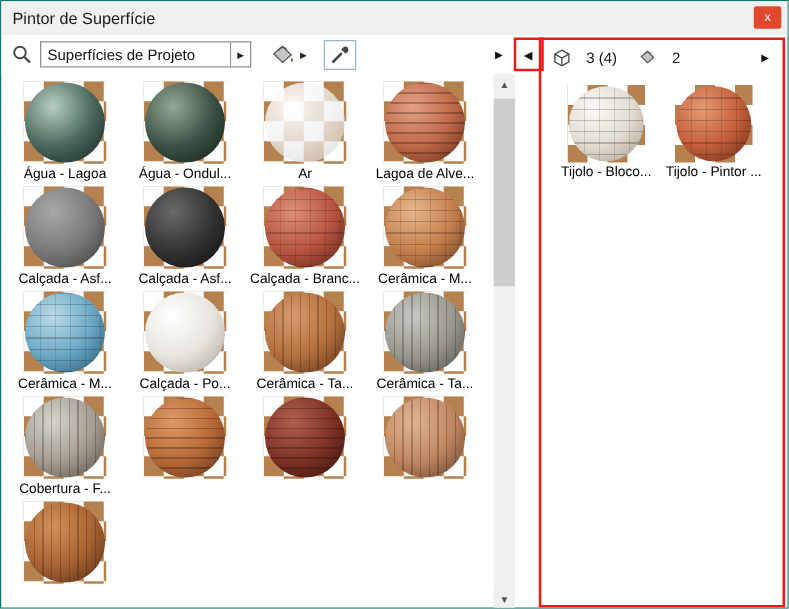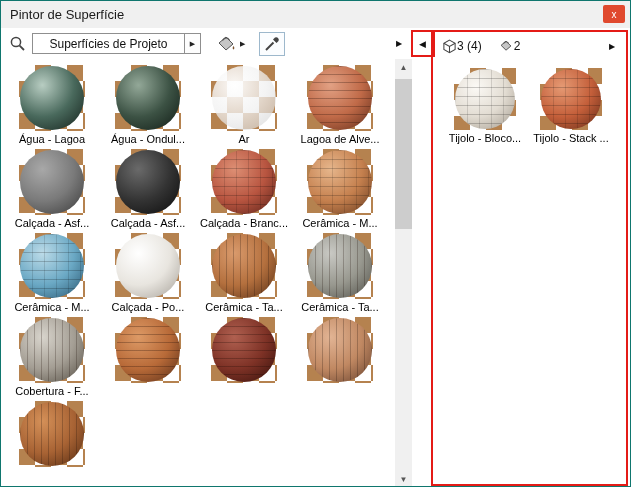--- a/index.html
+++ b/index.html
@@ -14,21 +14,21 @@
   .close-btn { position:absolute; right:5px; top:4px; width:22px; height:18px; background:#e0492e;
                border-radius:2px; color:#fff; font-size:10px; display:flex; align-items:center;
                justify-content:center; cursor:default; }
 
   
   .toolbar { position:absolute; left:0; top:27px; width:412px; height:31px; background:#fff;
              display:flex; align-items:center; }
   .icon-btn { display:flex; align-items:center; justify-content:center; }
   .search-icon { margin-left:8px; width:17px; height:17px; }
   .search-input { margin-left:6px; width:153px; height:21px; border:1px solid #8f8f8f;
-                  font-size:12px; padding:0 5px; color:#111; background:#fff; outline:none;text-align:center; }
+                  font-size:12px; padding:0 5px; color:#111; background:#fff; outline:none; }
   .flyout-btn { width:16px; height:21px; border:1px solid #8f8f8f; border-left:none; background:#fdfdfd;
                 font-size:7px; color:#222; display:flex; align-items:center; justify-content:center; }
   .bucket-btn { margin-left:12px; width:26px; height:24px; }
   .tiny-arrow { font-size:7px; color:#222; margin-left:1px; }
   .dropper-btn { margin-left:14px; width:26px; height:24px; border:1px solid #9db8cc; background:#fbfdff; }
   .panel-arrow-btn { position:absolute; right:6px; top:5px; width:16px; height:21px;
                      font-size:8px; color:#111; display:flex; align-items:center; justify-content:center; }
 
   
   .grid { position:absolute; left:3px; top:58px; width:389px; height:429px; overflow:hidden;
@@ -58,21 +58,21 @@
   .sb-down { bottom:0; }
   .sb-thumb { position:absolute; left:0; top:20px; width:17px; height:150px; background:#cdcdcd; }
 
   
   .collapse-btn { position:absolute; left:413px; top:32px; width:17px; height:21px; background:#fff;
                   font-size:9px; color:#111; display:flex; align-items:center; justify-content:center; }
 
   
   .right-panel { position:absolute; left:433px; top:31px; width:192px; height:452px; background:#fff; }
   .right-header { position:relative; height:28px; display:flex; align-items:center; padding-left:8px; }
-  .count-group { display:flex; align-items:center; gap:0; font-size:12px; color:#111; }
+  .count-group { display:flex; align-items:center; gap:12px; font-size:12px; color:#111; }
   .count-group + .count-group { margin-left:16px; }
   .right-flyout-btn { margin-left:auto; margin-right:6px; width:16px; height:20px; font-size:8px;
                       color:#111; display:flex; align-items:center; justify-content:center; }
   .right-grid { display:grid; grid-template-columns:repeat(2,86px); grid-auto-rows:84px;
                 padding:8px 0 0 8px; }
   .right-grid .cell { width:86px; }
 
   
   .annotation { position:absolute; border:2px solid var(--ann,#e41b17); z-index:20; pointer-events:none; }
   .ann-collapse { left:410px; top:29px; width:24px; height:27px; }
@@ -296,21 +296,21 @@
             </div>
           </div>
           <div class="mlabel">Tijolo - Bloco...</div>
         </div>
         <div class="cell">
           <div class="thumb small">
             <div class="sphere" style="background-image: radial-gradient(circle at 35% 30%, rgb(229, 154, 116) 0%, rgb(196, 95, 58) 52%, rgb(107, 47, 26) 96%);">
               <div class="pattern pat-grid"></div>
             </div>
           </div>
-          <div class="mlabel">Tijolo - Stack ...</div>
+          <div class="mlabel">Tijolo - Pintor ...</div>
         </div>
       </div>
   </div>
 
   <div class="annotation ann-collapse"></div>
   <div class="annotation ann-panel"></div>
 
 </div>
 
 </body></html>

